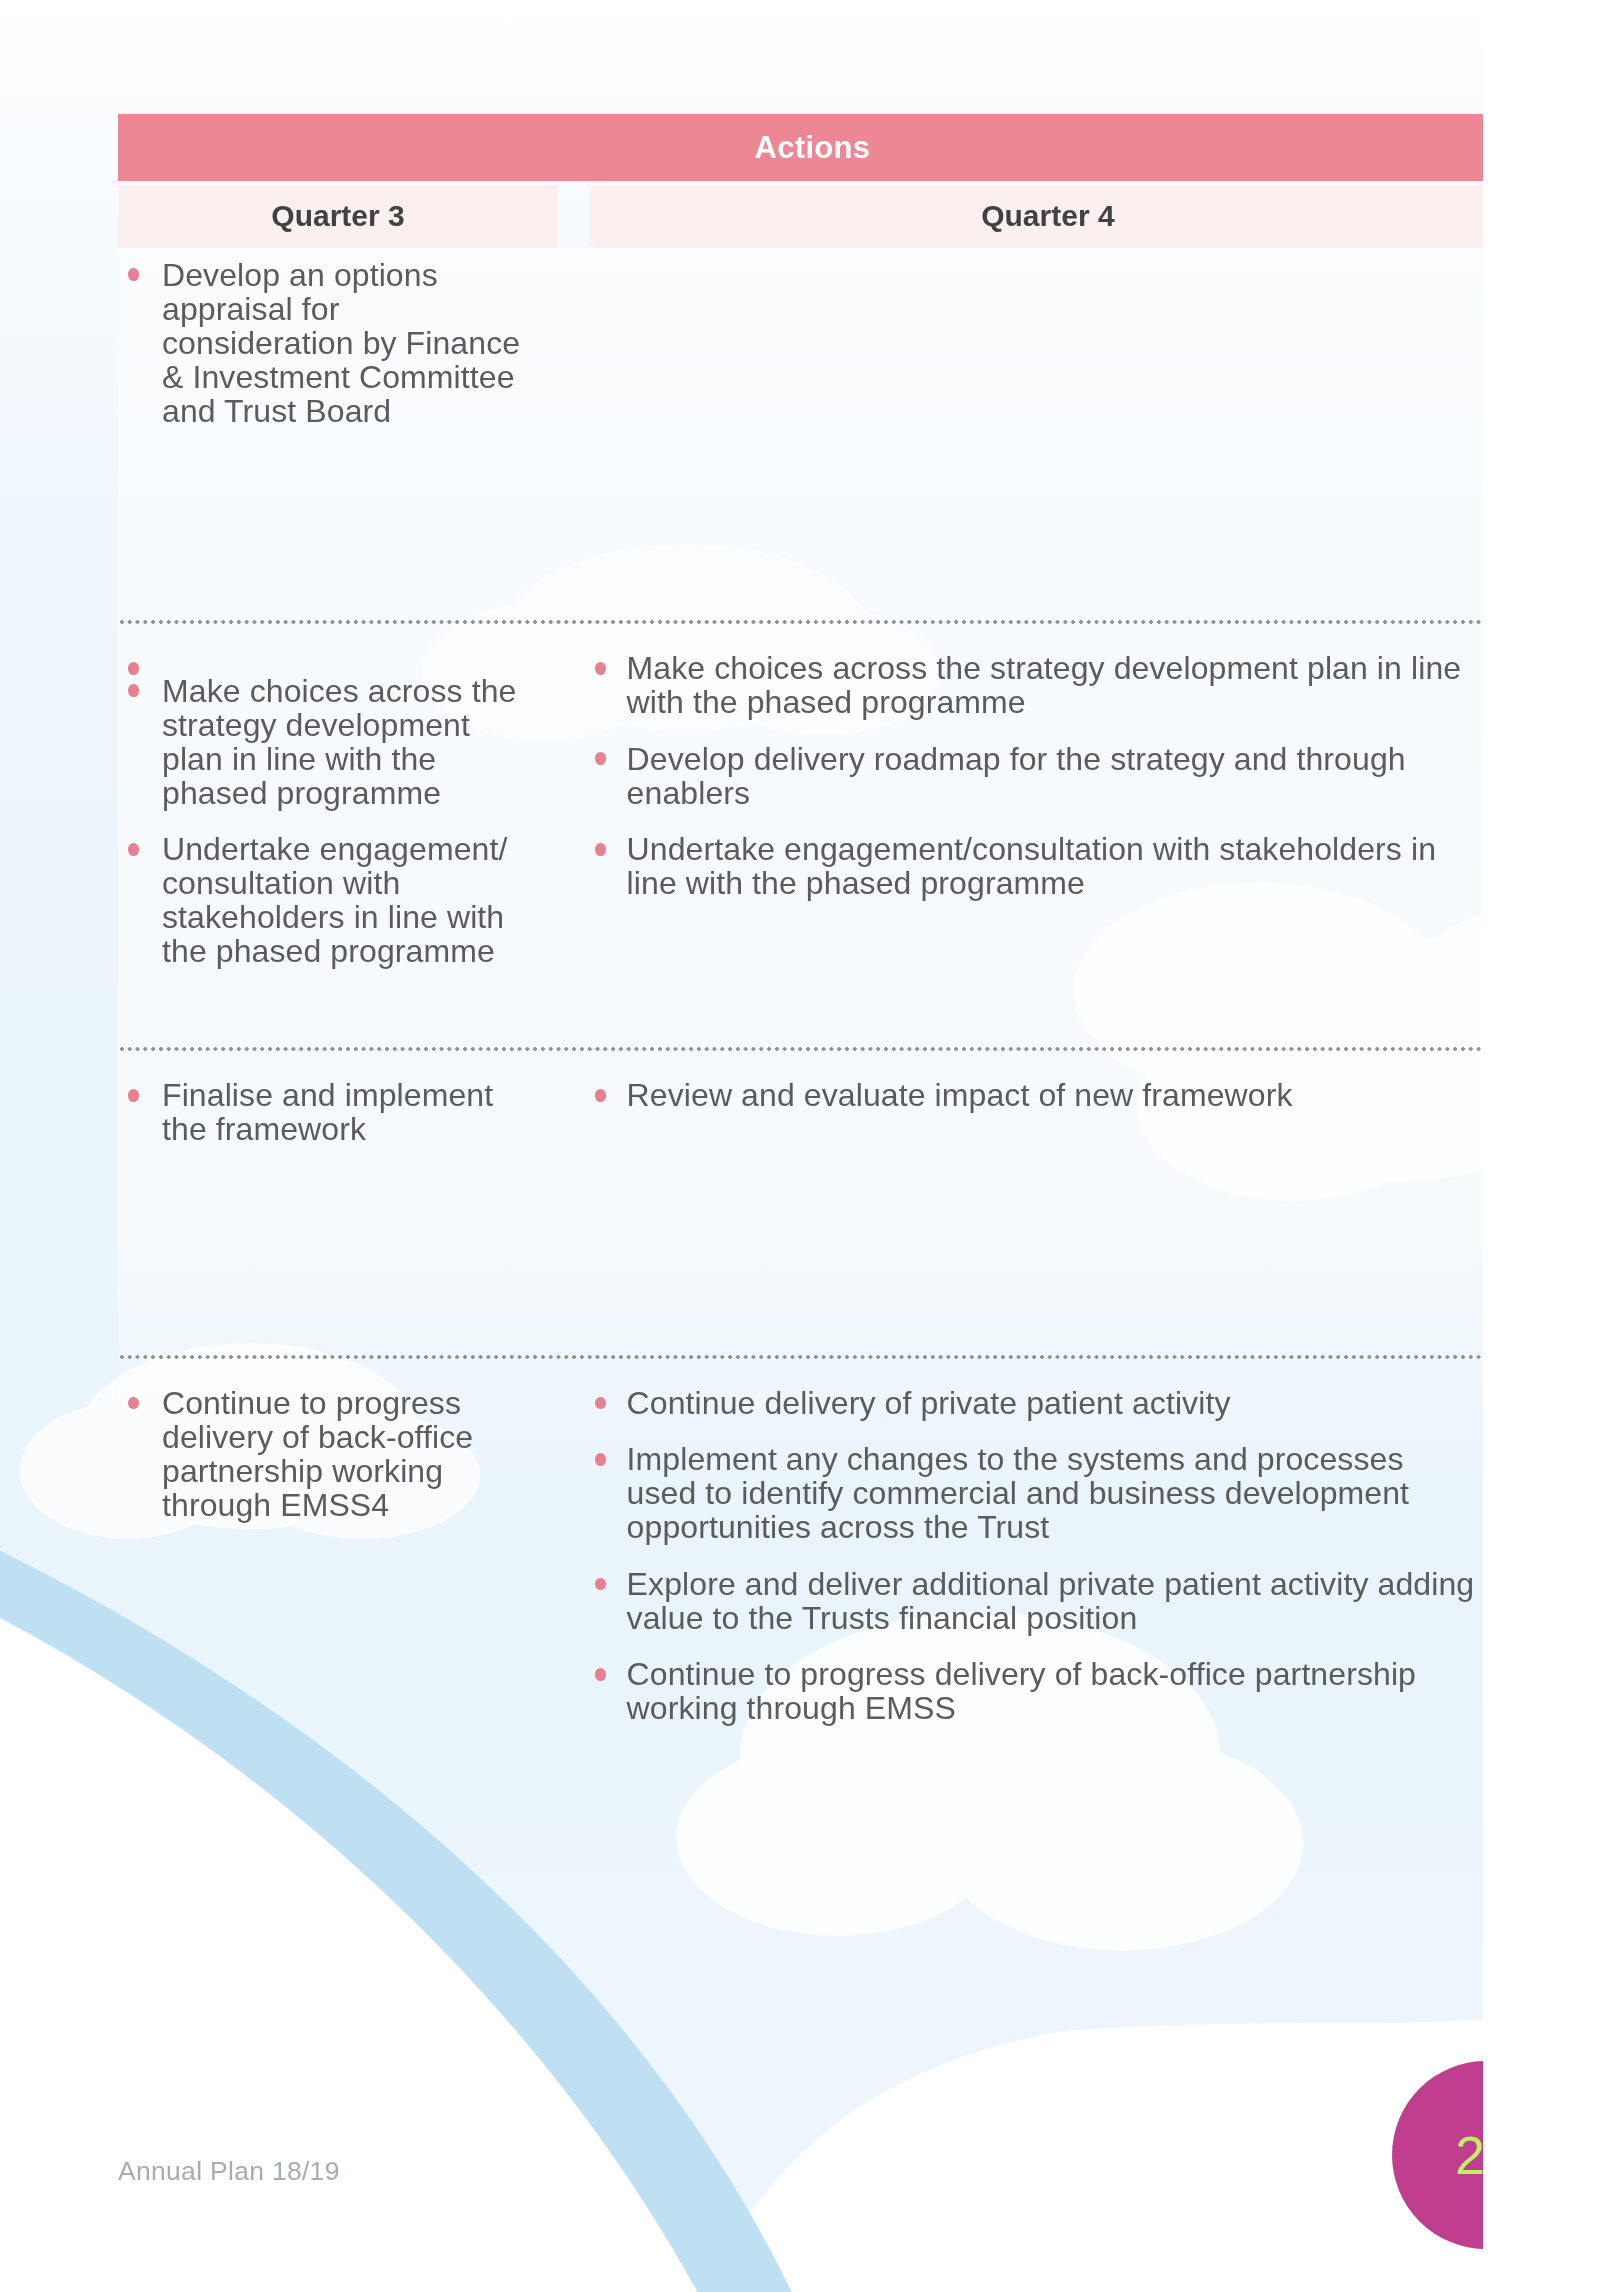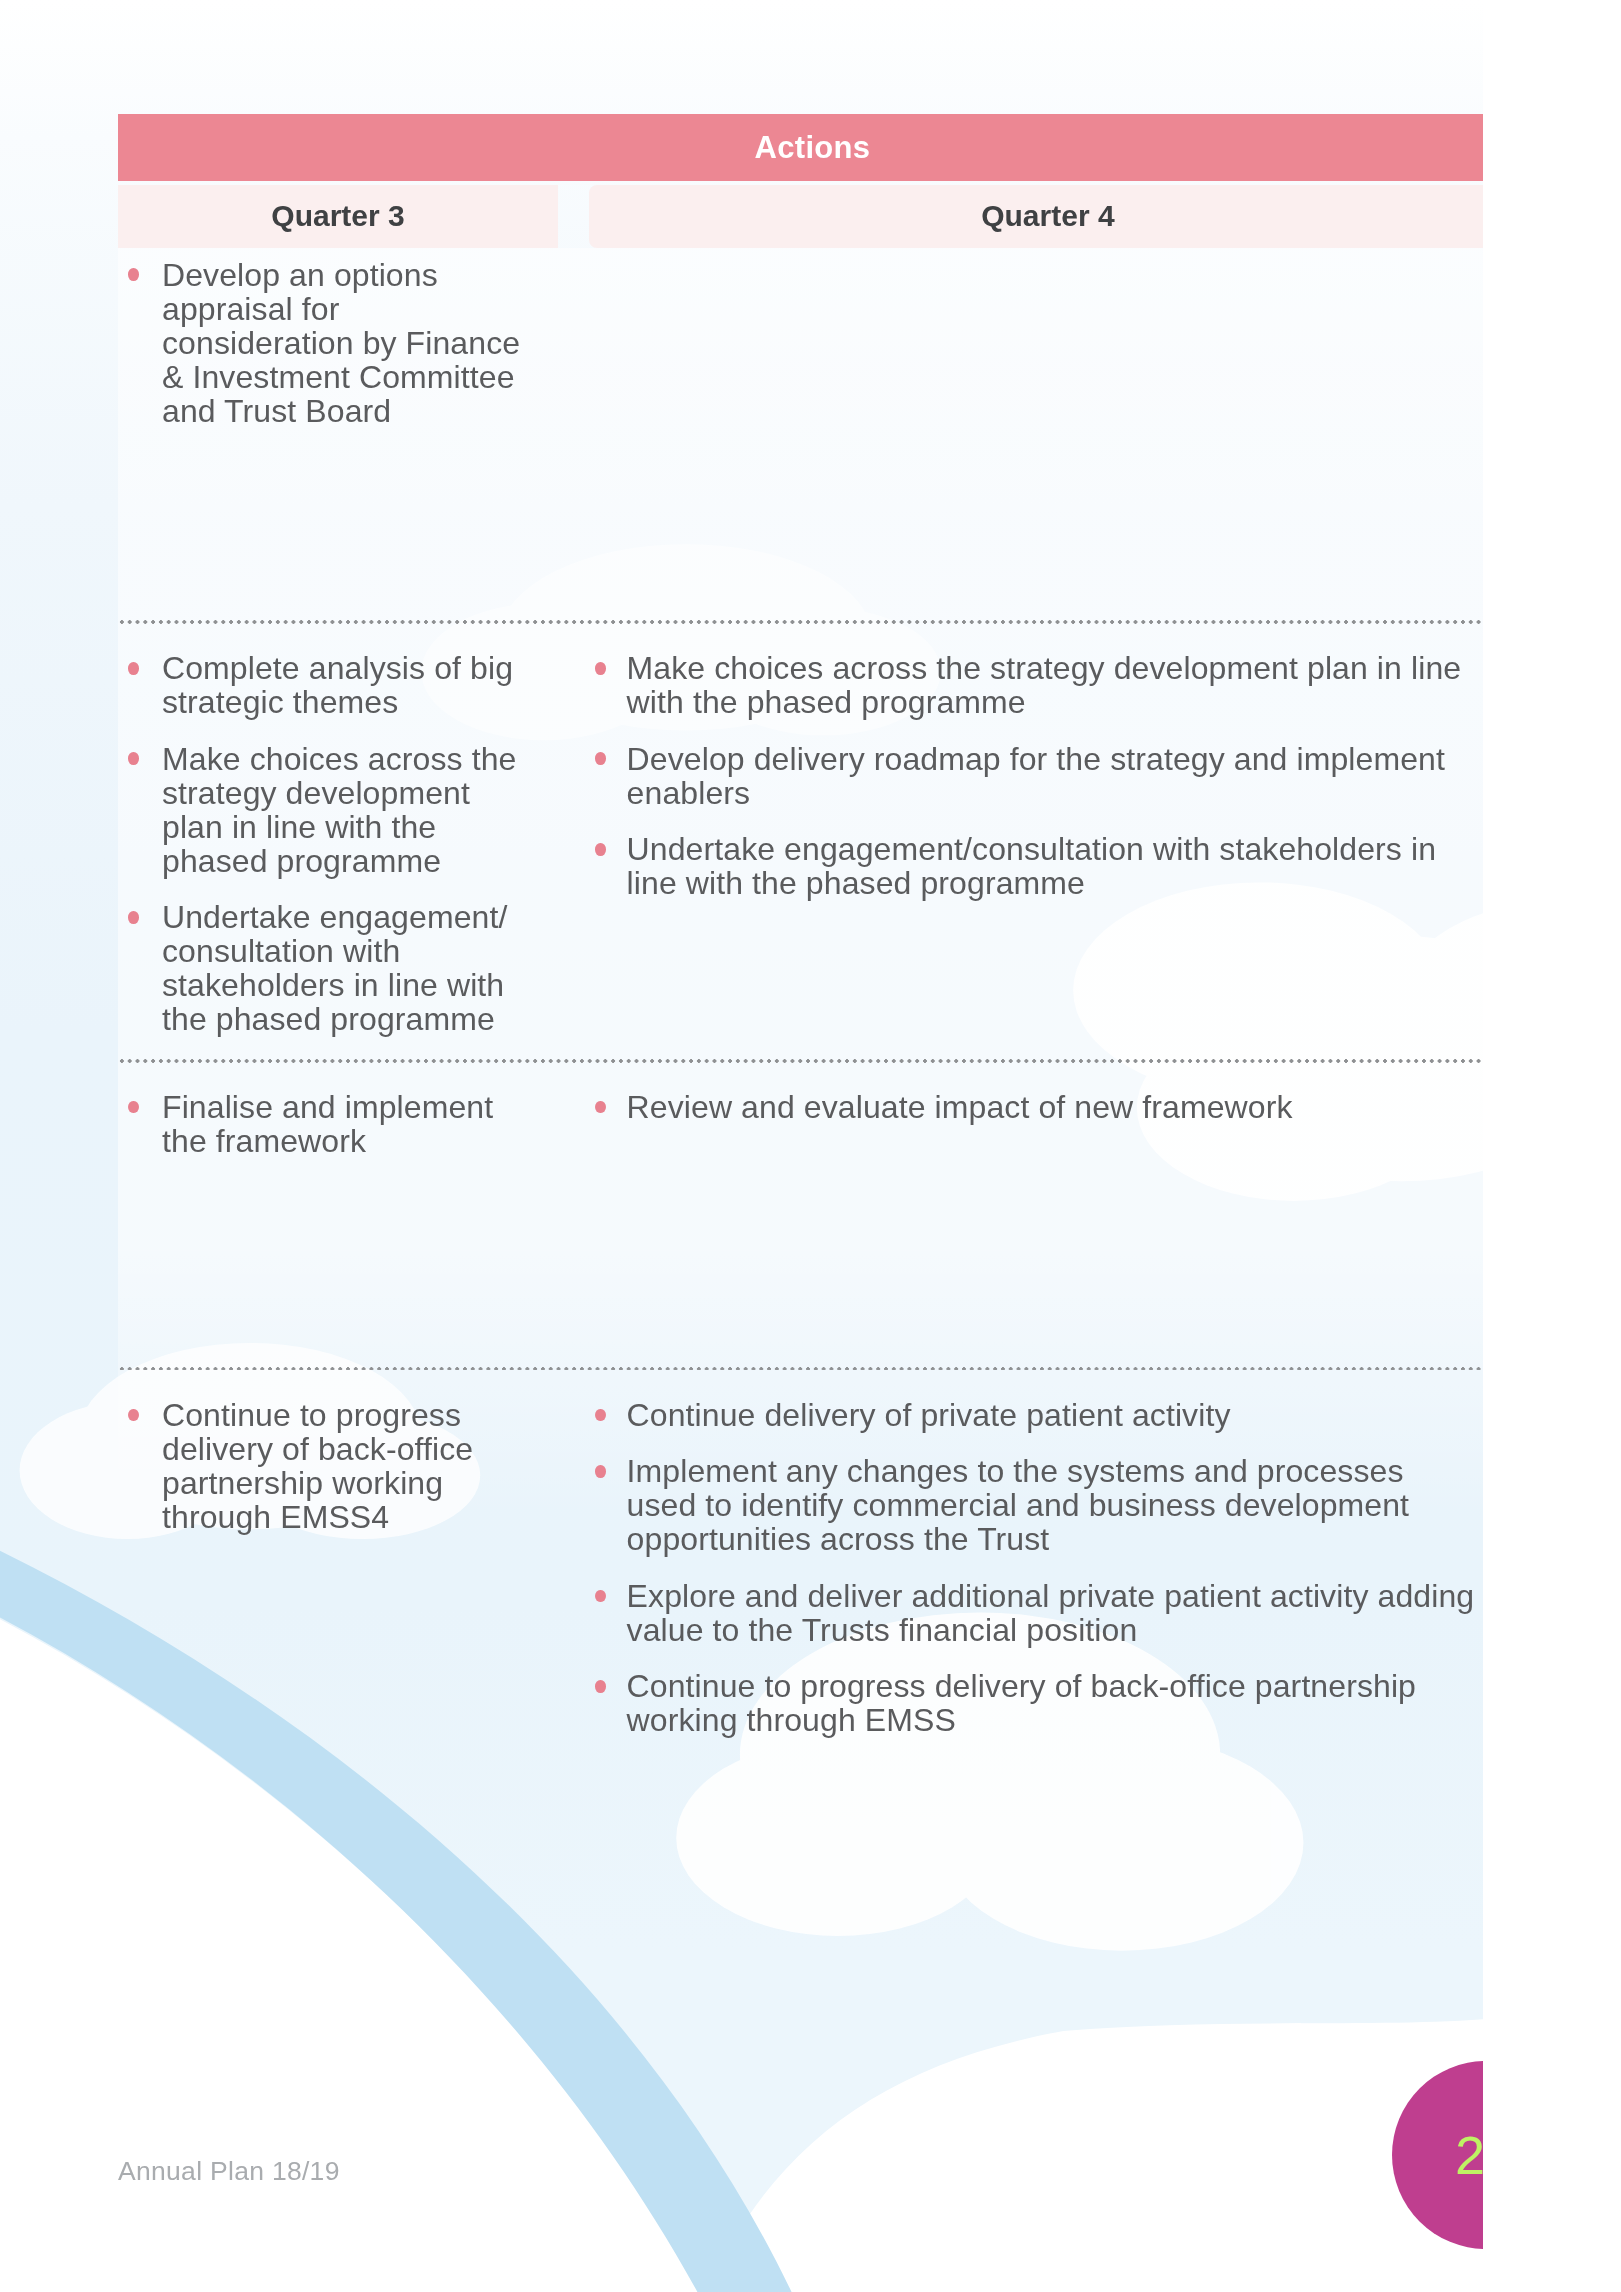--- a/index.html
+++ b/index.html
@@ -130,27 +130,27 @@
       <div class="trow first">
         <ul class="cells q3">
           <li><span class="dot"></span><span>Develop an options appraisal for consideration by Finance &amp; Investment Committee and Trust Board</span></li>
         </ul>
       </div>
 
       <div class="dotline"></div>
 
       <div class="trow r2">
         <ul class="cells q3">
-          <li><span class="dot"></span><span>Complete analysis of big strategic themes</span></li>
+          <li><span class="dot"></span></li>
           <li><span class="dot"></span><span>Make choices across the strategy development plan in line with the phased programme</span></li>
           <li><span class="dot"></span><span>Undertake engagement/ consultation with stakeholders in line with the phased programme</span></li>
         </ul>
         <ul class="cells q4">
           <li><span class="dot"></span><span>Make choices across the strategy development plan in line with the phased programme</span></li>
-          <li><span class="dot"></span><span>Develop delivery roadmap for the strategy and implement enablers</span></li>
+          <li><span class="dot"></span><span>Develop delivery roadmap for the strategy and through enablers</span></li>
           <li><span class="dot"></span><span>Undertake engagement/consultation with stakeholders in line with the phased programme</span></li>
         </ul>
       </div>
 
       <div class="dotline"></div>
 
       <div class="trow r3">
         <ul class="cells q3">
           <li><span class="dot"></span><span>Finalise and implement the framework</span></li>
         </ul>

